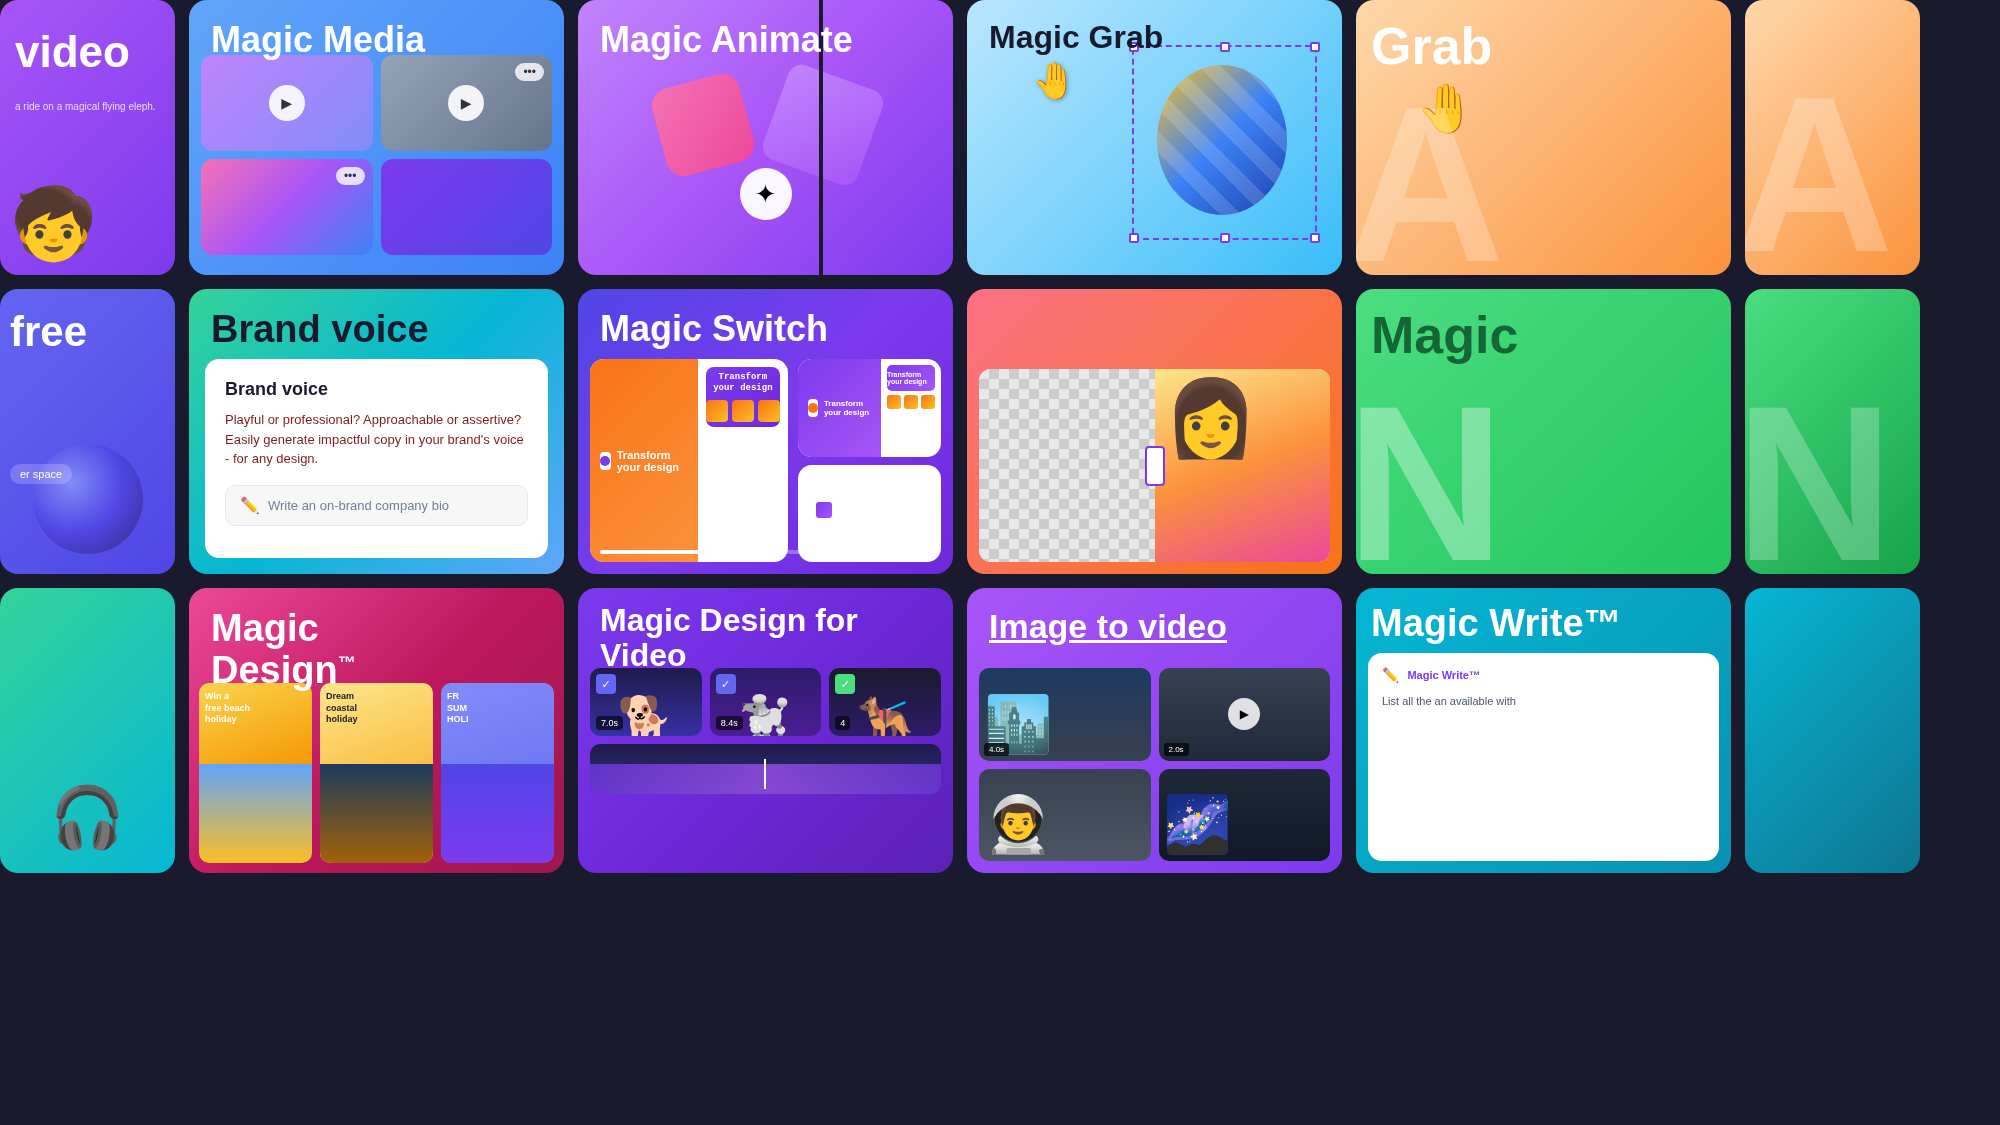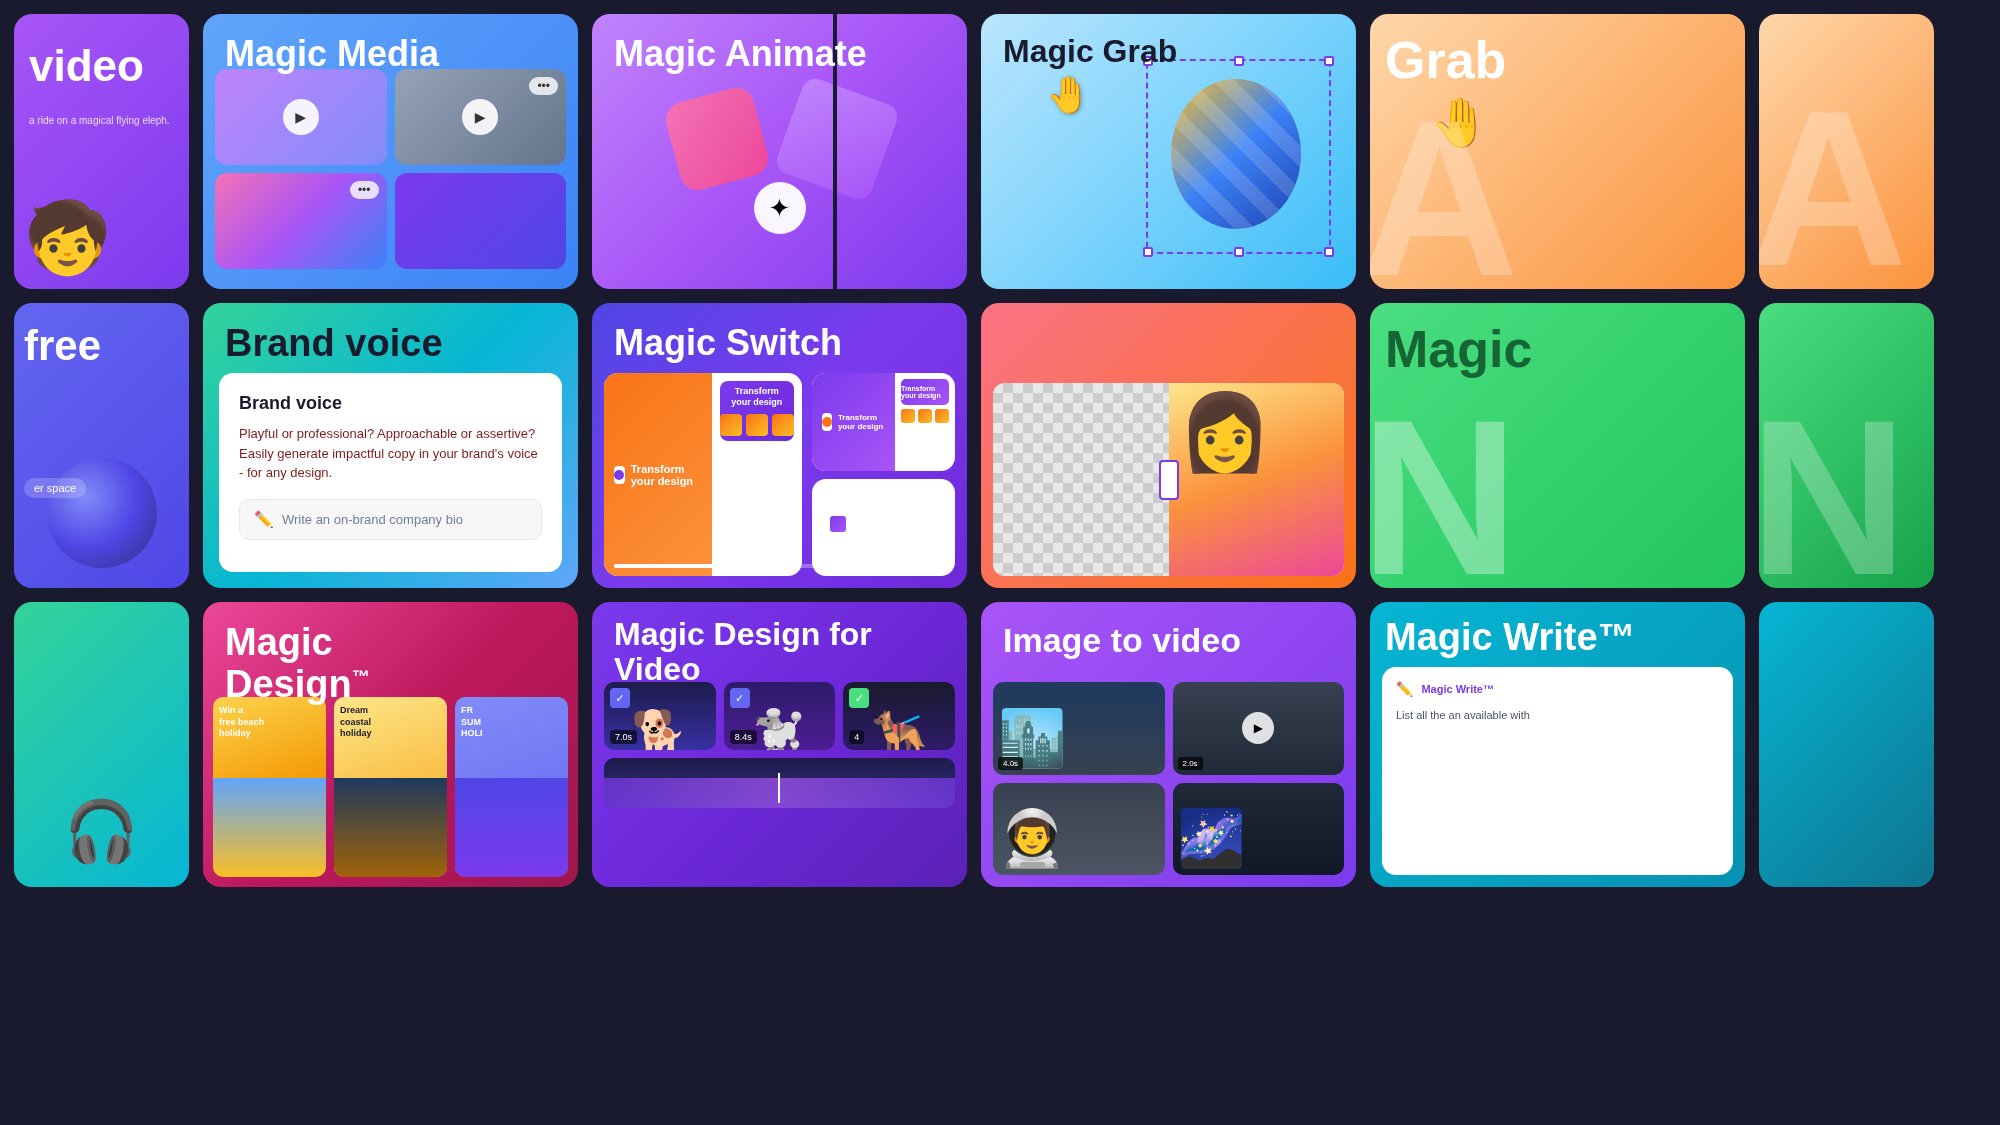--- a/index.html
+++ b/index.html
@@ -9,21 +9,21 @@
       overflow: hidden;
       background: #1a1a2e;
       font-family: -apple-system, BlinkMacSystemFont, 'Segoe UI', sans-serif;
     }
 
     .grid {
       display: grid;
       grid-template-columns: 175px 375px 375px 375px 375px 175px;
       grid-template-rows: 275px 285px 285px;
       gap: 14px;
-      padding: 14px;
+      padding: 0;
       width: 2000px;
       height: 1125px;
     }
 
     .card {
       border-radius: 18px;
       overflow: hidden;
       position: relative;
       cursor: pointer;
     }
@@ -438,20 +438,21 @@
       align-items: center;
       justify-content: center;
     }
 
     .switch-design-text {
       font-size: 9px;
       color: white;
       font-weight: 700;
       text-align: center;
       line-height: 1.2;
+      font-family: Liberation Mono, monospace;
     }
 
     .switch-progress {
       position: absolute;
       bottom: 20px;
       left: 22px;
       right: 22px;
       height: 4px;
       background: rgba(255,255,255,0.3);
       border-radius: 2px;
@@ -1015,21 +1016,21 @@
         <div class="dv-timer">4</div>
       </div>
       <div class="dv-thumb" style="background:linear-gradient(180deg,#1e1b4b,#312e81); grid-column: 1 / -1; height:50px;">
         <div class="dv-waveform"></div>
         <div style="position:absolute;top:15px;left:50%;width:2px;height:30px;background:white;transform:translateX(-50%);"></div>
       </div>
     </div>
   </div>
 
   <div class="card card-image-to-video">
-    <div class="card-title" style="font-size:34px;">Image to video</div>
+    <div class="card-title" style="font-size:34px;text-decoration:underline;">Image to video</div>
     <div class="itv-inner">
       <div class="itv-thumb itv-city">
         <div style="font-size:55px;position:absolute;bottom:5px;left:5px;">🏙️</div>
         <div class="itv-timer">4.0s</div>
       </div>
       <div class="itv-thumb itv-play">
         <div class="itv-play-btn">▶</div>
         <div class="itv-timer">2.0s</div>
       </div>
       <div class="itv-thumb itv-astronaut">

